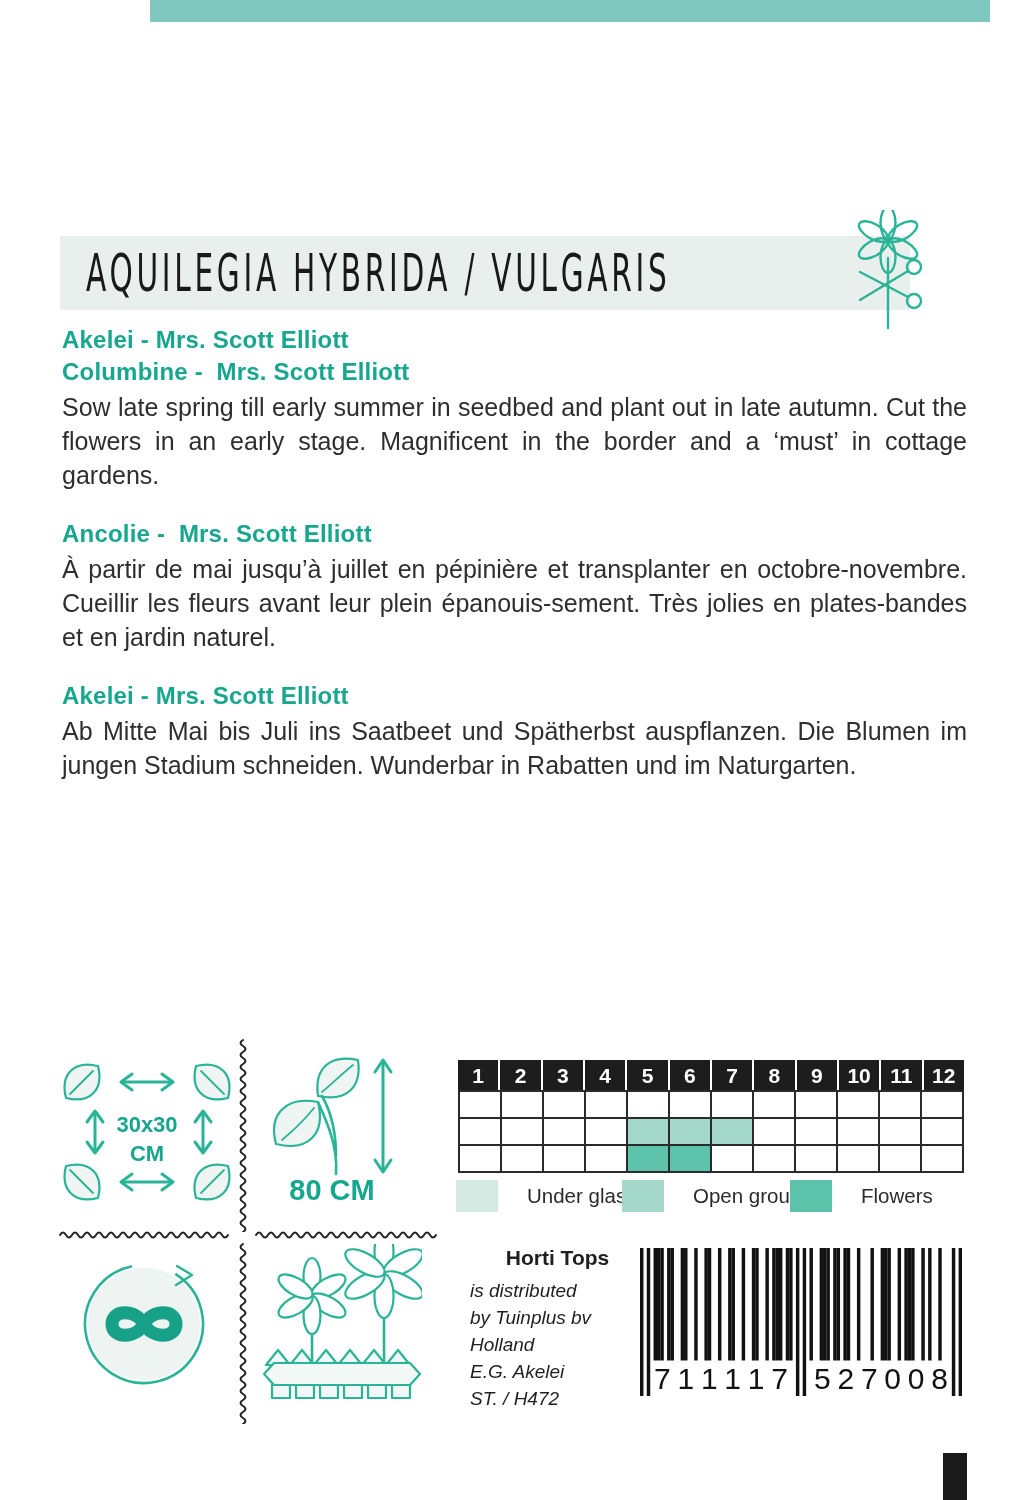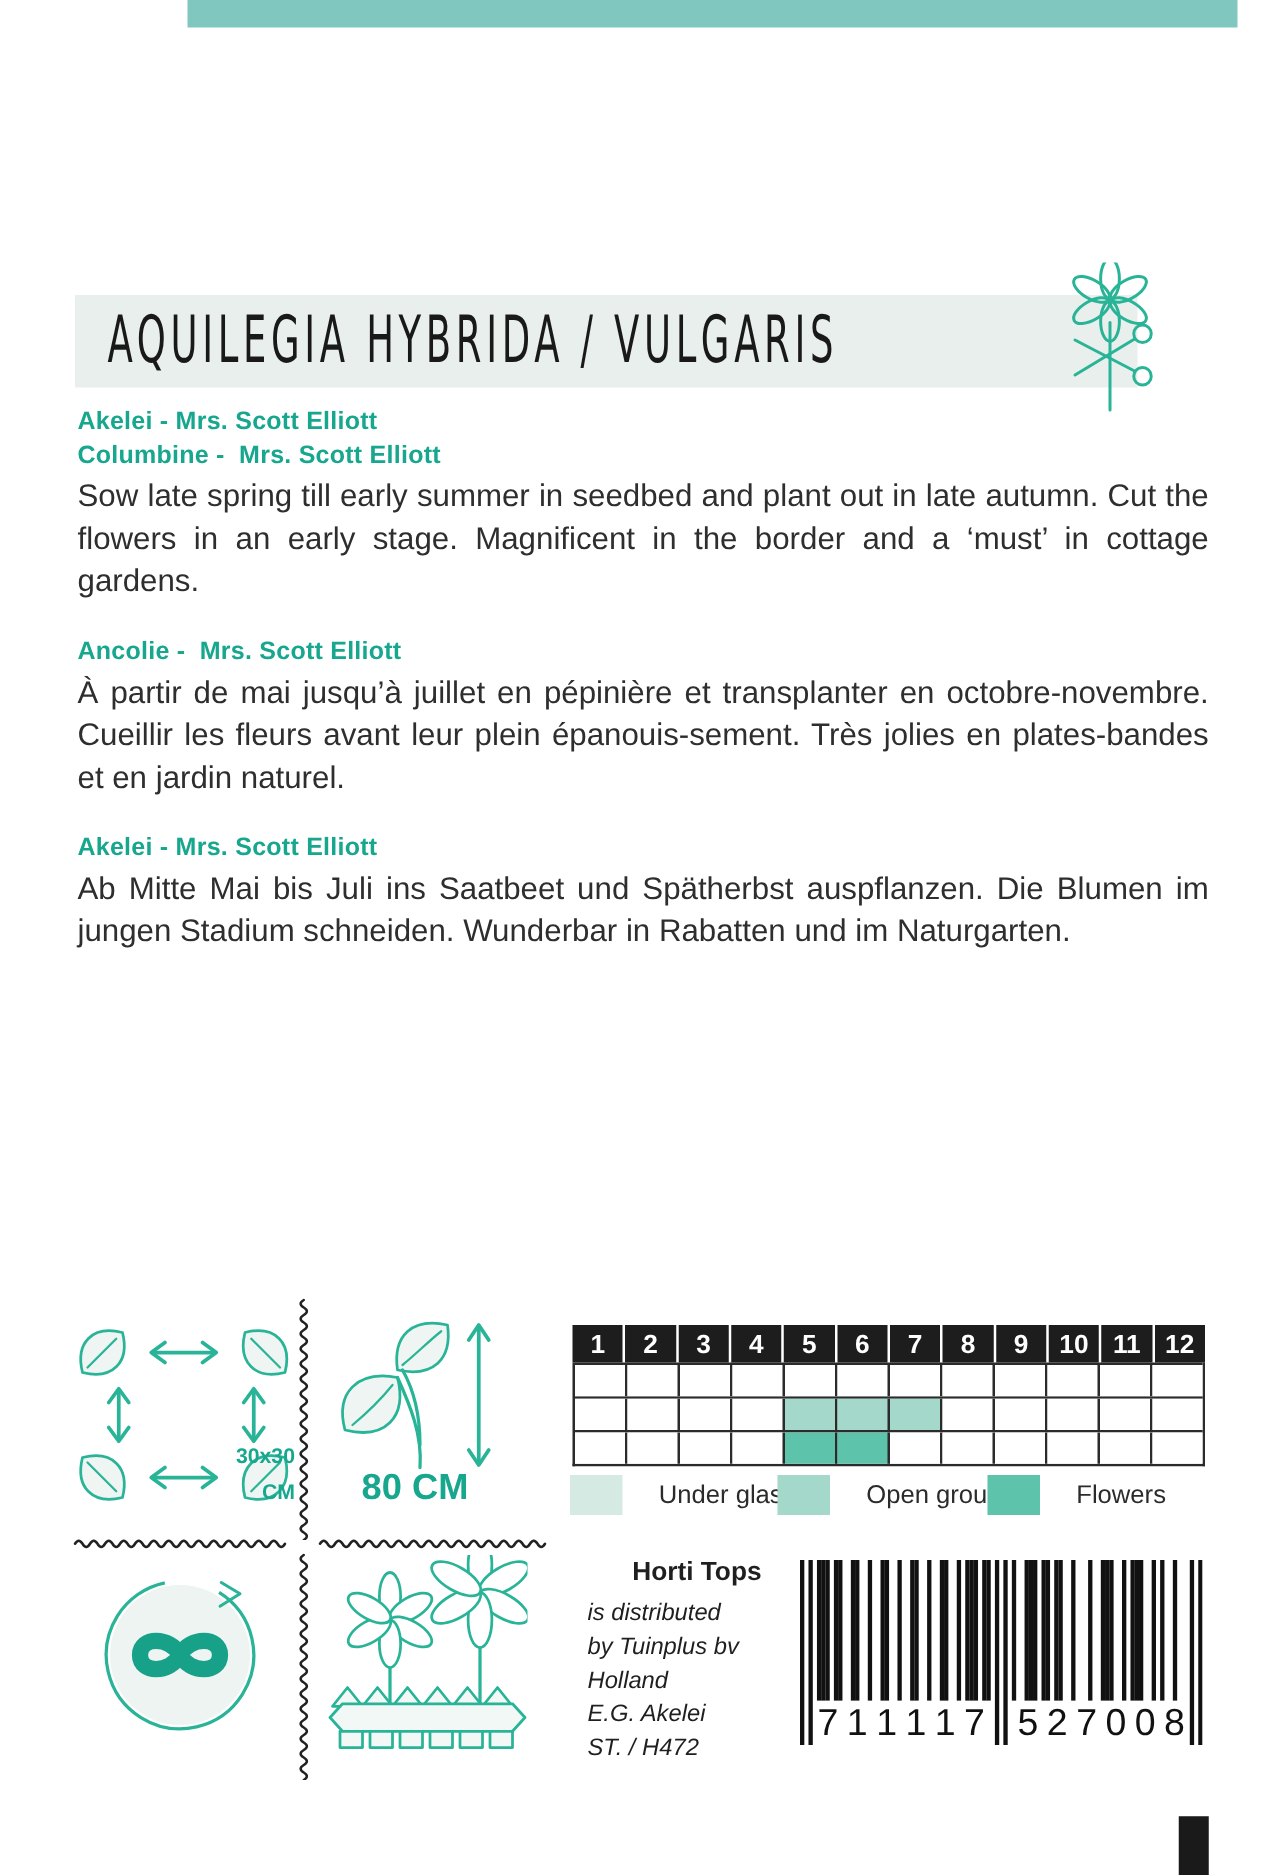--- a/index.html
+++ b/index.html
@@ -12,30 +12,30 @@
   .banner-title{position:absolute;left:26px;top:50%;
        transform:translateY(-50%) scaleX(.74) scaleY(1.3);transform-origin:left center;
        font-family:"DejaVu Sans", sans-serif;font-size:40px;font-weight:500;letter-spacing:5px;
        color:#191919;white-space:nowrap;}
 
   .icon-svg{position:absolute;}
   .teal{stroke:#2ab497;fill:none;stroke-width:2.4;stroke-linecap:round;stroke-linejoin:round;}
   .leaf-fill{fill:#eef5f2;stroke:#2ab497;stroke-width:2.2;stroke-linejoin:round;}
 
   .text-col{position:absolute;left:62px;top:326px;width:905px;}
-  .sec h2{margin:0 0 4px 0;font-size:20px;font-weight:bold;color:#17a68e;
+  .sec h2{margin:0 0 4px 0;font-size:24px;font-weight:bold;color:#17a68e;
           letter-spacing:.2px;white-space:pre-wrap;}
   .sec p{margin:0 0 28px 0;font-size:25px;line-height:34px;color:#2e2e2e;text-align:justify;}
   .sec:last-child p{margin-bottom:0;}
 
   svg.wave{position:absolute;}
   svg.wave path{stroke:#222;stroke-width:2;fill:none;stroke-linecap:round;}
 
-  .spacing-text{position:absolute;left:58px;top:1110px;width:178px;text-align:right;
-       color:#17a68e;font-weight:bold;font-size:17px;line-height:29px;margin-top:40px;}
+  .spacing-text{position:absolute;left:58px;top:1110px;width:178px;text-align:center;
+       color:#17a68e;font-weight:bold;font-size:22px;line-height:29px;}
   .height-text{position:absolute;left:284px;top:1174px;width:96px;text-align:center;
        color:#17a68e;font-weight:bold;font-size:29px;}
 
   .calendar{position:absolute;left:458px;top:1060px;width:506px;}
   .cal-month-row{display:flex;gap:2px;}
   .cal-head-cell{flex:1;height:30px;line-height:31px;background:#1d1d1d;color:#fff;
        text-align:center;font-weight:bold;font-size:21px;}
   .cal-body{border:2px solid #2b2b2b;border-top:none;}
   .cal-row{display:flex;border-top:2px solid #2b2b2b;}
   .cal-cell{flex:1;height:25px;border-right:2px solid #2b2b2b;background:#fff;}

